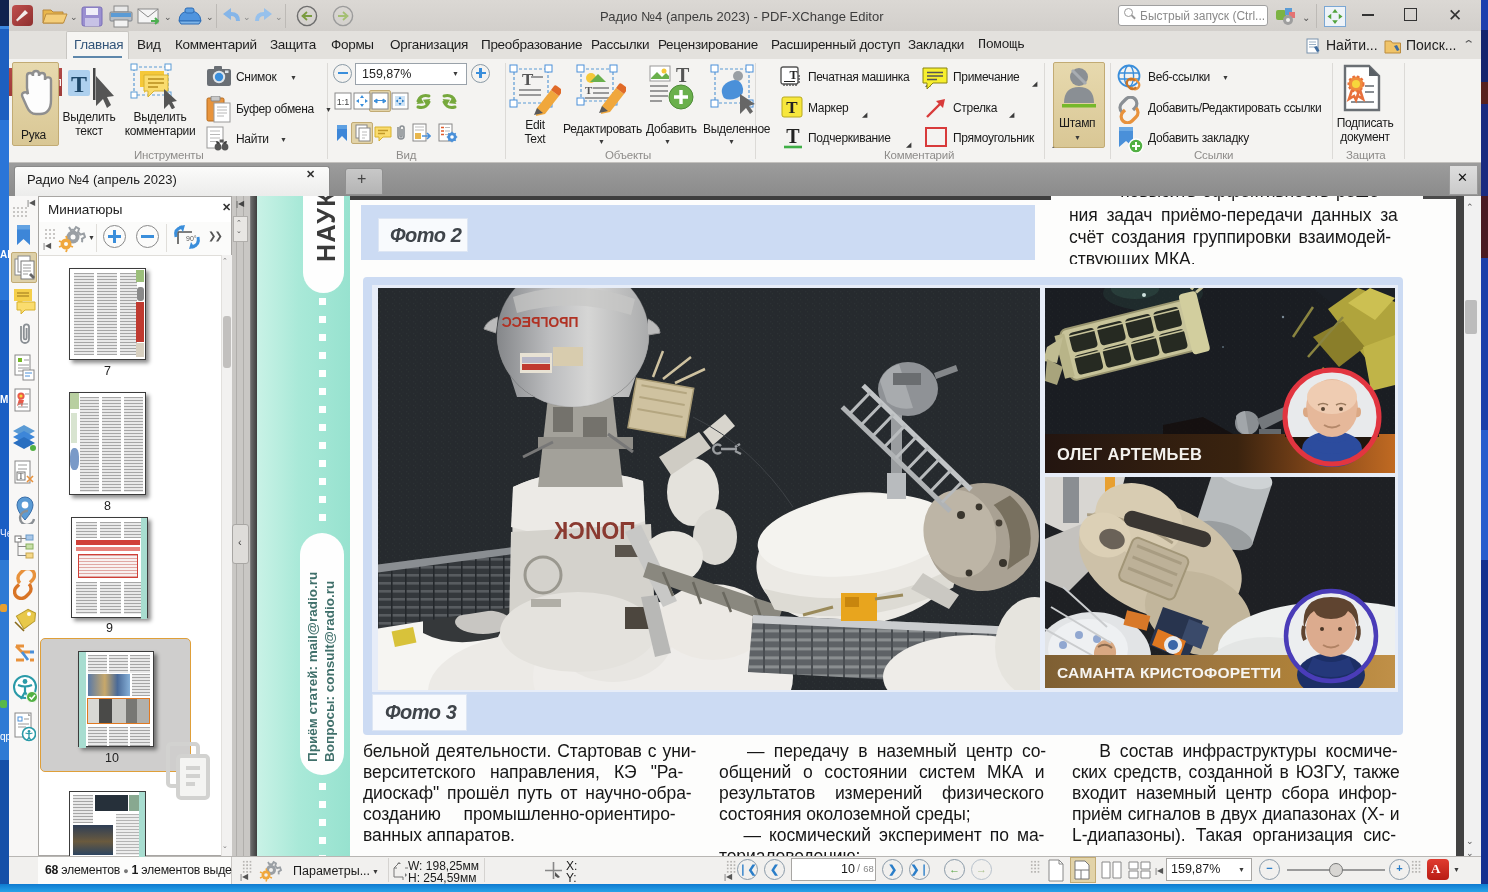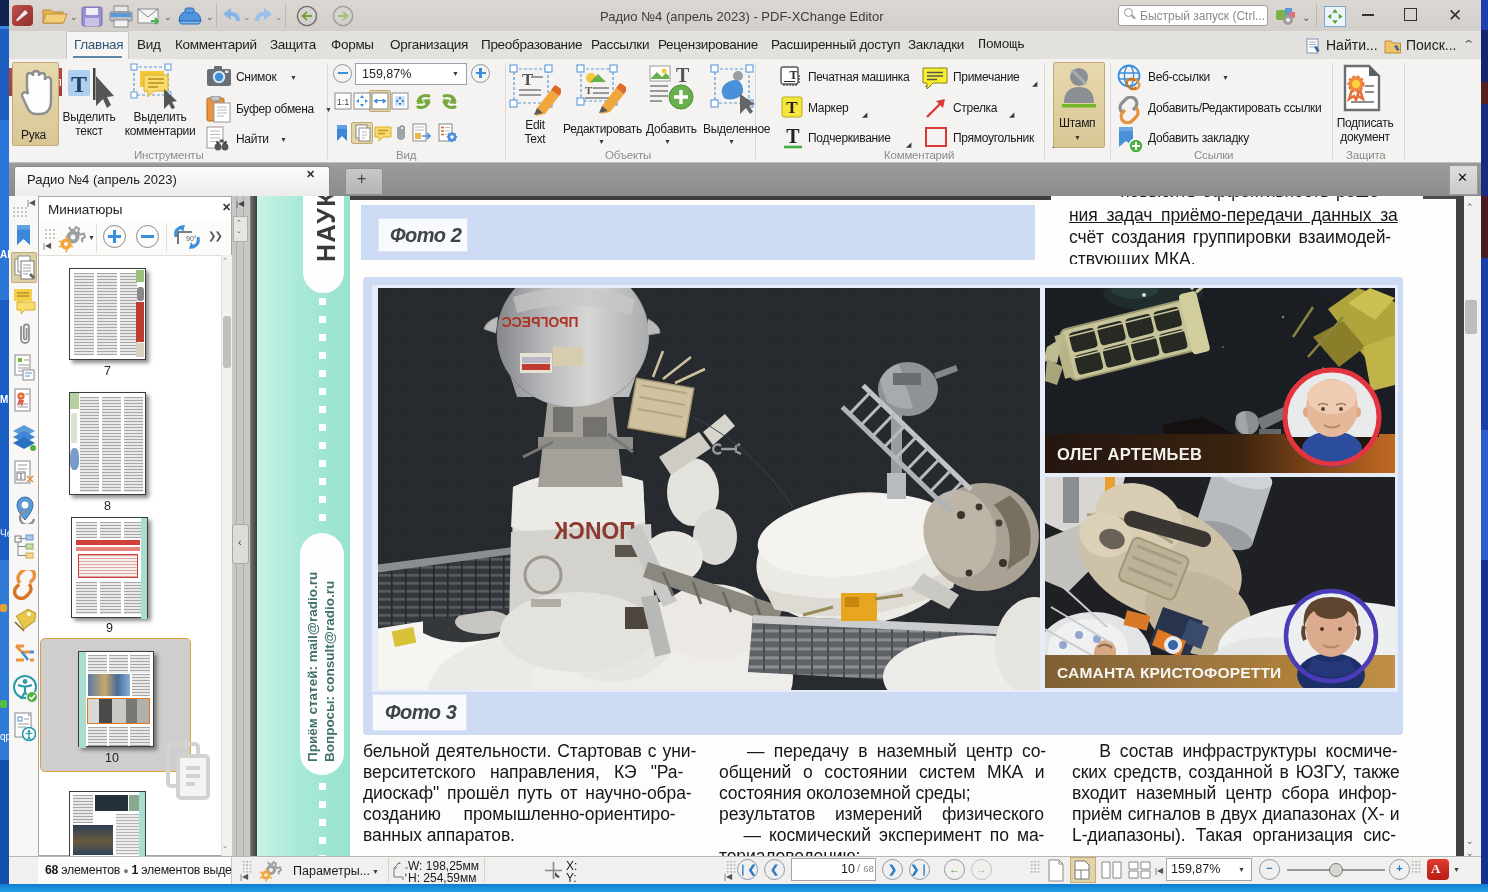--- a/index.html
+++ b/index.html
@@ -691,21 +691,21 @@
   <div style="position:absolute;left:53px;top:566px;width:214px;transform:rotate(-90deg);transform-origin:0 0;font-size:13.5px;font-weight:bold;color:#40706b;line-height:17px;white-space:nowrap;">Приём статей: mail@radio.ru<br>Вопросы: consult@radio.ru</div>
 
   <div class="ab" style="left:68px;top:587px;width:7px;height:73px;background-image:repeating-linear-gradient(180deg,#fff 0 7px,rgba(255,255,255,0) 7px 18px);"></div>
 
   <div class="ab" style="left:110px;top:9px;width:674px;height:55px;background:#ccdbf3;"></div>
   <div class="ab" style="left:127px;top:22px;width:90px;height:34px;background:#f8fafd;border:1px solid #dde6f4;box-sizing:border-box;"></div>
   <div class="ab" style="left:139px;top:28px;font-size:20px;font-weight:bold;font-style:italic;color:#3f444a;letter-spacing:-0.5px;">Фото 2</div>
 
   <div class="ab" style="left:818px;top:0px;width:334px;height:68px;overflow:hidden;">
     <div style="position:absolute;left:0;top:-16px;font-size:17.5px;line-height:22px;color:#181818;white-space:nowrap;letter-spacing:-0.1px;word-spacing:2px;">&nbsp;&nbsp;&nbsp;&nbsp;— повысить эффективность реше-</div>
-    <div style="position:absolute;left:0;top:8px;font-size:17.5px;line-height:22px;color:#181818;white-space:nowrap;letter-spacing:-0.1px;word-spacing:4px;text-decoration:underline;">ния задач приёмо-передачи данных за</div>
+    <div style="position:absolute;left:0;top:8px;font-size:17.5px;line-height:22px;color:#181818;white-space:nowrap;letter-spacing:-0.1px;word-spacing:4px;">ния задач приёмо-передачи данных за</div>
     <div style="position:absolute;left:0;top:30px;font-size:17.5px;line-height:22px;color:#181818;white-space:nowrap;letter-spacing:-0.1px;word-spacing:2.5px;">счёт создания группировки взаимодей-</div>
     <div style="position:absolute;left:0;top:52px;font-size:17.5px;line-height:22px;color:#181818;white-space:nowrap;">ствующих МКА.</div>
   </div>
 
   <div class="ab" id="collage" style="left:112px;top:81px;width:1040px;height:458px;">
       <svg width="1040" height="458" viewBox="0 0 1040 458">
 <defs>
 <filter id="noise">
             <feTurbulence type="fractalNoise" baseFrequency="0.9" numOctaves="2" result="n"></feTurbulence>
             <feColorMatrix in="n" type="matrix" values="0 0 0 0 0.55 0 0 0 0 0.58 0 0 0 0 0.55 0 0 0 0.35 0"></feColorMatrix>
@@ -1024,22 +1024,22 @@
   <div class="ab" style="left:112px;top:545px;width:340px;">
     <div class="bl" style="word-spacing:1.4px;">бельной деятельности. Стартовав с уни-</div>
     <div class="bl" style="word-spacing:9.5px;">верситетского направления, КЭ "Ра-</div>
     <div class="bl" style="word-spacing:3.2px;">диоскаф" прошёл путь от научно-обра-</div>
     <div class="bl" style="word-spacing:18px;">созданию промышленно-ориентиро-</div>
     <div class="bl">ванных аппаратов.</div>
   </div>
   <div class="ab" style="left:468px;top:545px;width:340px;">
     <div class="bl" style="word-spacing:4.6px;">&nbsp;&nbsp;&nbsp;— передачу в наземный центр со-</div>
     <div class="bl" style="word-spacing:7px;">общений о состоянии систем МКА и</div>
+    <div class="bl" style="word-spacing:15px;">результатов измерений физического</div>
     <div class="bl">состояния околоземной среды;</div>
-    <div class="bl" style="word-spacing:15px;">результатов измерений физического</div>
     <div class="bl" style="word-spacing:3.4px;">&nbsp;&nbsp;&nbsp;— космический эксперимент по ма-</div>
     <div class="bl">териаловедению;</div>
   </div>
   <div class="ab" style="left:821px;top:545px;width:340px;">
     <div class="bl" style="word-spacing:4.3px;">&nbsp;&nbsp;&nbsp;В состав инфраструктуры космиче-</div>
     <div class="bl" style="word-spacing:2.2px;">ских средств, созданной в ЮЗГУ, также</div>
     <div class="bl" style="word-spacing:4.7px;">входит наземный центр сбора инфор-</div>
     <div class="bl" style="word-spacing:0.7px;">приём сигналов в двух диапазонах (X- и</div>
     <div class="bl" style="word-spacing:5.5px;">L-диапазоны). Такая организация сис-</div>
   </div>

